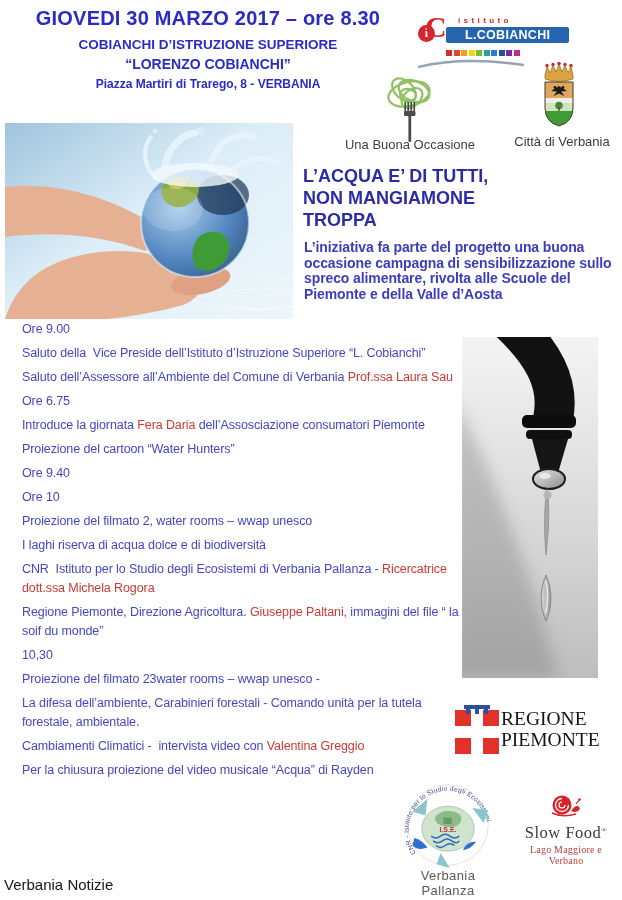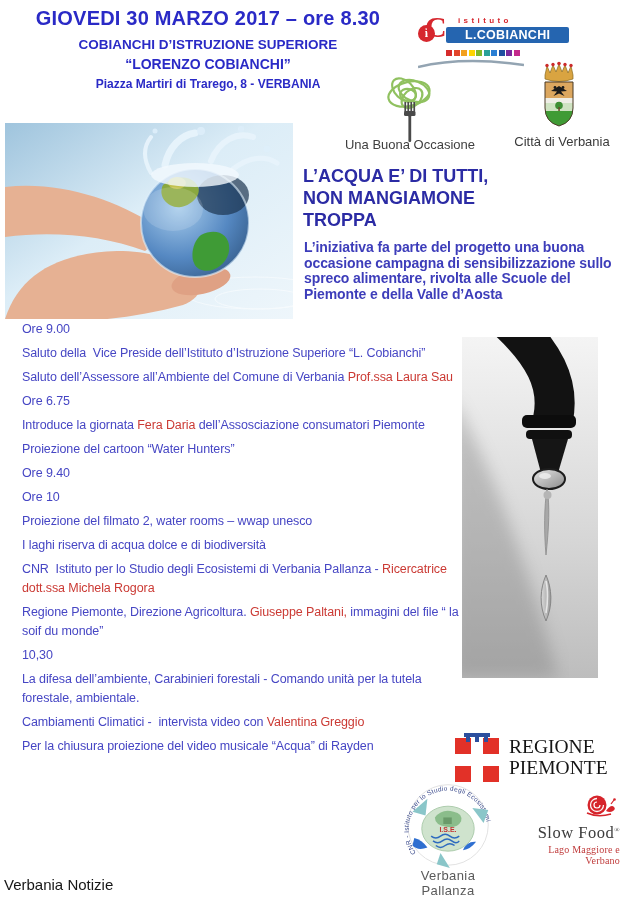--- a/index.html
+++ b/index.html
@@ -48,34 +48,34 @@
   .sched{left:22px;top:320px;width:452px}
   .sched p{margin:0 0 5px 0;font-size:12.5px;line-height:19px;letter-spacing:-.1px;white-space:pre-wrap}
   .c-blue{color:#4646c4}
   .c-red{color:#cb3a34}
 
   
   .photo-left{left:5px;top:123px;width:288px;height:196px}
   .photo-right{left:462px;top:337px;width:136px;height:341px}
 
   
-  .rp{left:455px;top:728px;width:165px;display:flex;gap:10px}
+  .rp{left:455px;top:700px;width:165px;display:flex;gap:2px}
   .rp-shield{position:relative;width:44px;height:44px;background:#e23128;margin-top:10px;flex:none}
   .rp-cross-h{position:absolute;left:0;top:16px;width:44px;height:12px;background:#fff}
   .rp-cross-v{position:absolute;left:16px;top:0;width:12px;height:44px;background:#fff}
   .rp-ribbon{position:absolute;left:9px;top:-5px;width:26px;height:4px;background:#2c4f9e}
   .rp-ribbon i{position:absolute;top:3px;width:4px;height:6px;background:#2c4f9e}
   .rp-text{font-family:"Liberation Serif",serif;font-size:19.5px;line-height:21px;color:#141414;padding-top:8px}
 
   
   .cnr{left:393px;top:780px;width:110px;text-align:center}
   .cnr-caption{font-size:13px;color:#5a5a5a;letter-spacing:.4px;margin-top:-4px}
 
   
-  .sf{left:512px;top:792px;width:108px;text-align:right}
+  .sf{left:512px;top:792px;width:108px;text-align:center}
   .sf-name{font-family:"Liberation Serif",serif;font-size:16.5px;color:#3b3b3b;letter-spacing:.5px;margin-top:1px}
   .sf-name sup{font-size:7px}
   .sf-sub{font-family:"Liberation Serif",serif;font-size:10px;color:#c03b3b;letter-spacing:.2px;margin-top:1px}
 
   
   .credit{left:4px;top:876px;font-size:15px;color:#161616}
 </style>
 </head>
 <body>
 
@@ -221,20 +221,21 @@
     <p><span class="c-blue">Ore 6.75</span></p>
     <p><span class="c-blue">Introduce la giornata </span><span class="c-red">Fera Daria</span><span class="c-blue"> dell’Assosciazione consumatori Piemonte</span></p>
     <p><span class="c-blue">Proiezione del cartoon “Water Hunters”</span></p>
     <p><span class="c-blue">Ore 9.40</span></p>
     <p><span class="c-blue">Ore 10</span></p>
     <p><span class="c-blue">Proiezione del filmato 2, water rooms – wwap unesco</span></p>
     <p><span class="c-blue">I laghi riserva di acqua dolce e di biodiversità</span></p>
     <p><span class="c-blue">CNR  Istituto per lo Studio degli Ecosistemi di Verbania Pallanza - </span><span class="c-red">Ricercatrice dott.ssa Michela Rogora</span></p>
     <p><span class="c-blue">Regione Piemonte, Direzione Agricoltura. </span><span class="c-red">Giuseppe Paltani,</span><span class="c-blue"> immagini del file “ la soif du monde”</span></p>
     <p><span class="c-blue">10,30</span></p>
+    <p><span class="c-blue">Proiezione del filmato 23water rooms – wwap unesco -</span></p>
     <p><span class="c-blue">La difesa dell’ambiente, Carabinieri forestali - Comando unità per la tutela forestale, ambientale.</span></p>
     <p><span class="c-blue">Cambiamenti Climatici -  intervista video con </span><span class="c-red">Valentina Greggio</span></p>
     <p><span class="c-blue">Per la chiusura proiezione del video musicale “Acqua” di Rayden</span></p>
   </div>
 
 <div class="abs photo-right">
   <svg width="136" height="341" viewBox="0 0 136 341">
     <defs>
       <linearGradient id="fpg" x1="0" y1="0" x2="0" y2="1">
         <stop offset="0" stop-color="#f4f4f4"></stop>

